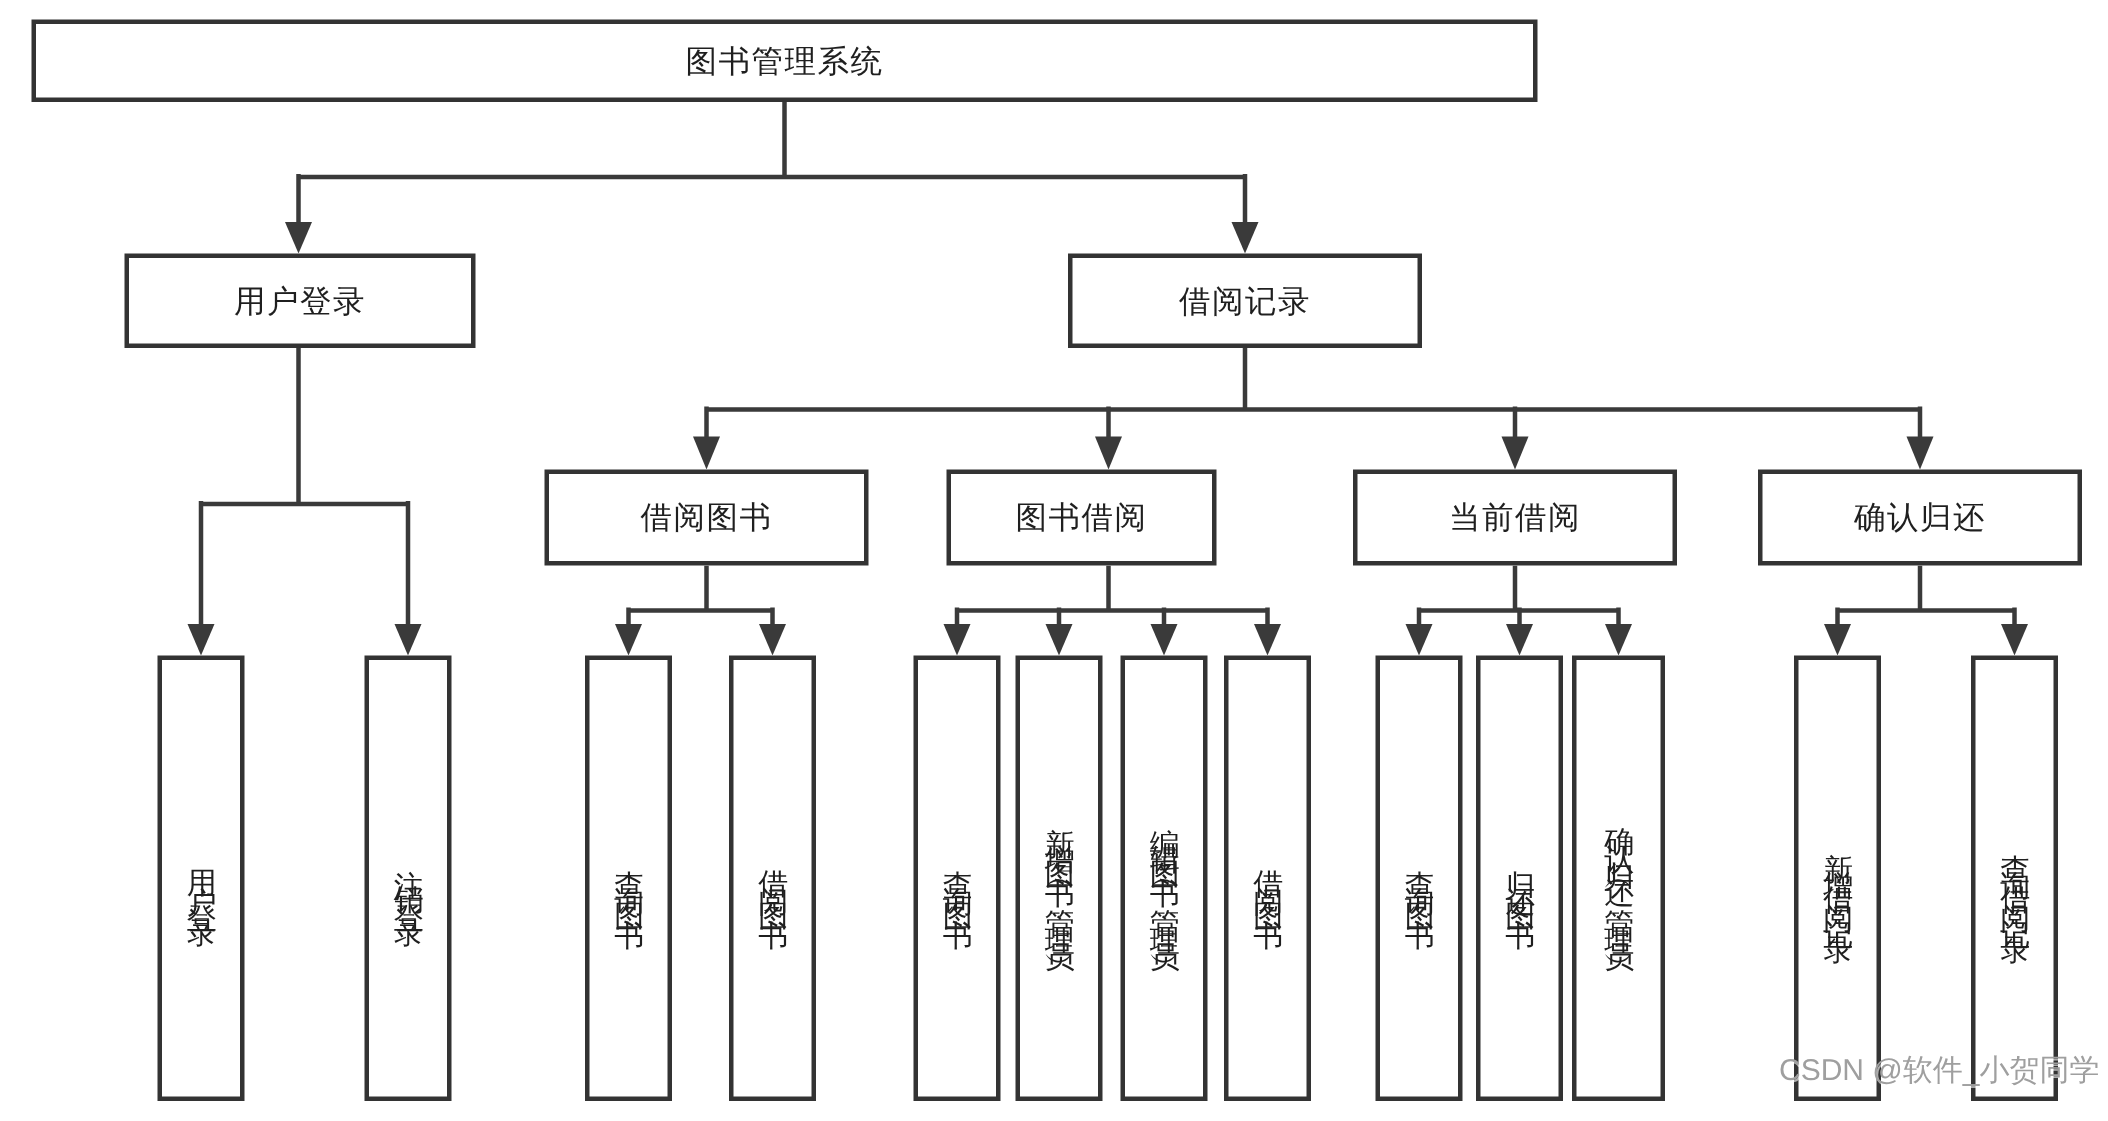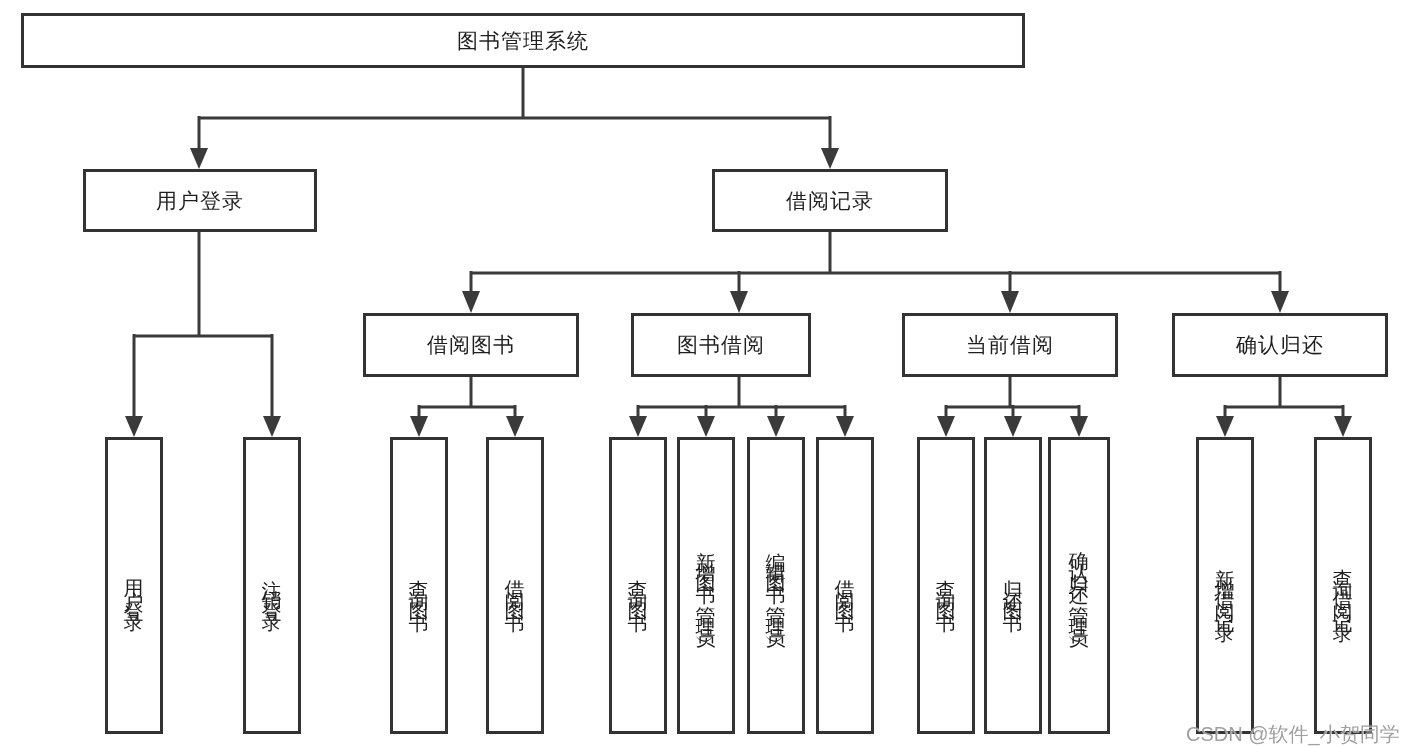--- a/index.html
+++ b/index.html
@@ -41,21 +41,21 @@
   .node.v span{
     writing-mode:vertical-rl;
     text-orientation:mixed;
     font-size:20px;
     letter-spacing:11px;
     line-height:1;
     white-space:nowrap;
   }
   #watermark{
     position:absolute;
-    left:1186px;top:721px;
+    left:1186px;top:700px;
     z-index:3;
     font-size:20px;
     color:var(--wm,#9f9f9f);
     text-shadow:1px 1px 0 rgba(255,255,255,.6);
     white-space:nowrap;
   }
 </style>
 </head>
 <body>
 

